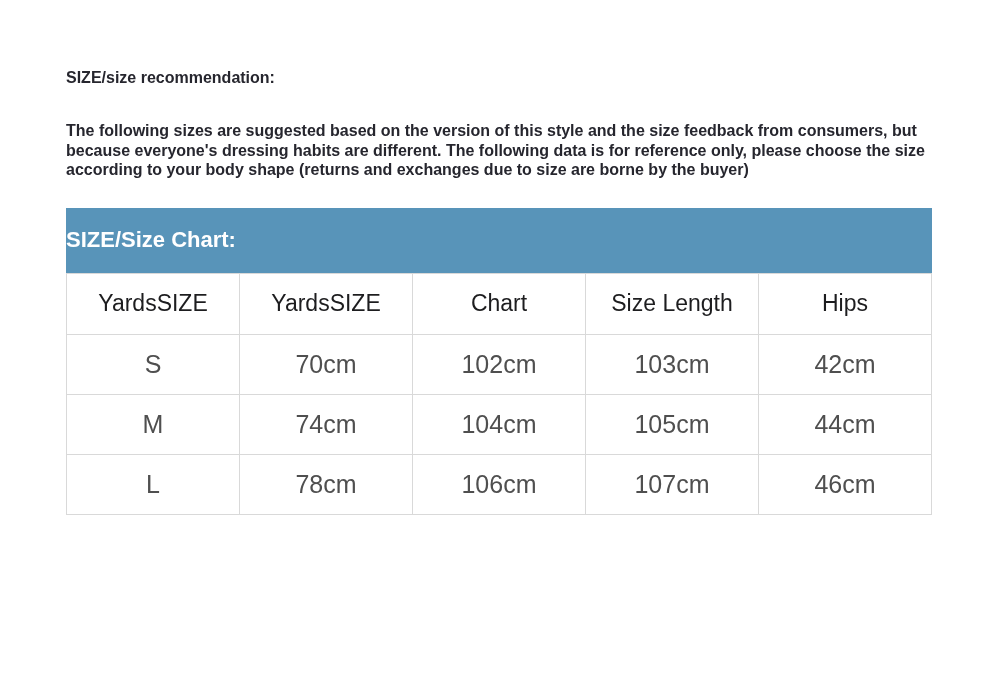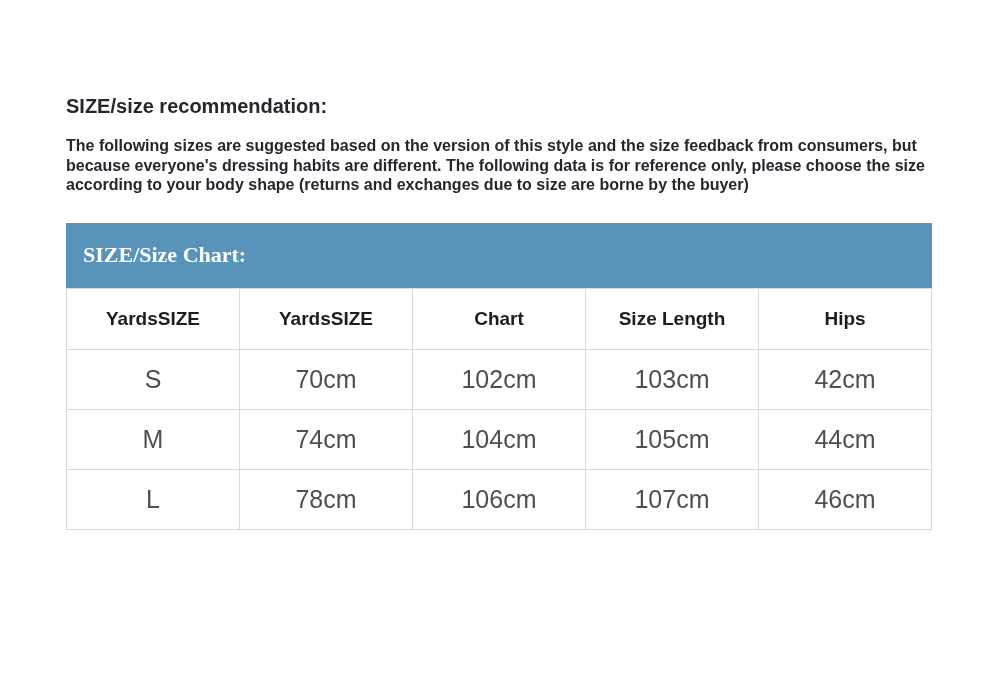--- a/index.html
+++ b/index.html
@@ -11,66 +11,64 @@
     background: #ffffff;
     font-family: "Liberation Sans", sans-serif;
     overflow: hidden;
   }
   .content {
     position: absolute;
     left: 66px;
     top: 0;
   }
   .section-heading {
-    margin-top: 97px;
-    font-size: 20px;
+    margin-top: 68px;
+    font-size: 16px;
     line-height: 19px;
     font-weight: bold;
     color: var(--color-text, #26262e);
     letter-spacing: 0;
   }
   .disclaimer {
-    margin-top: 20px;
+    margin-top: 34px;
     width: 892px;
     font-size: 16px;
     line-height: 19.5px;
     font-weight: bold;
     color: var(--color-text, #26262e);
   }
   .chart-title-bar {
     margin-top: 28px;
     width: 866px;
     height: 65px;
     background: var(--color-accent, #5894b9);
     display: flex;
     align-items: center;
-    padding-left: 17px;
-    font-family: Liberation Serif, serif;
   }
   .chart-title-bar .bar-title {
     color: var(--color-bar_title_text, #ffffff);
     font-size: 22px;
     font-weight: bold;
   }
   table.size-chart {
     width: 866px;
     border-collapse: collapse;
     table-layout: fixed;
     background: #ffffff;
   }
   table.size-chart th,
   table.size-chart td {
     border: 1px solid var(--color-border, #d9d9d9);
     text-align: center;
     vertical-align: middle;
   }
   table.size-chart th {
     height: 61px;
-    font-size: 19px;
-    font-weight: bold;
+    font-size: 23px;
+    font-weight: normal;
     color: var(--color-table_header_text, #1d1d1f);
   }
   table.size-chart td {
     height: 60px;
     font-size: 25px;
     font-weight: normal;
     color: var(--color-table_cell_text, #4f4f4f);
   }
 </style>
 </head>

